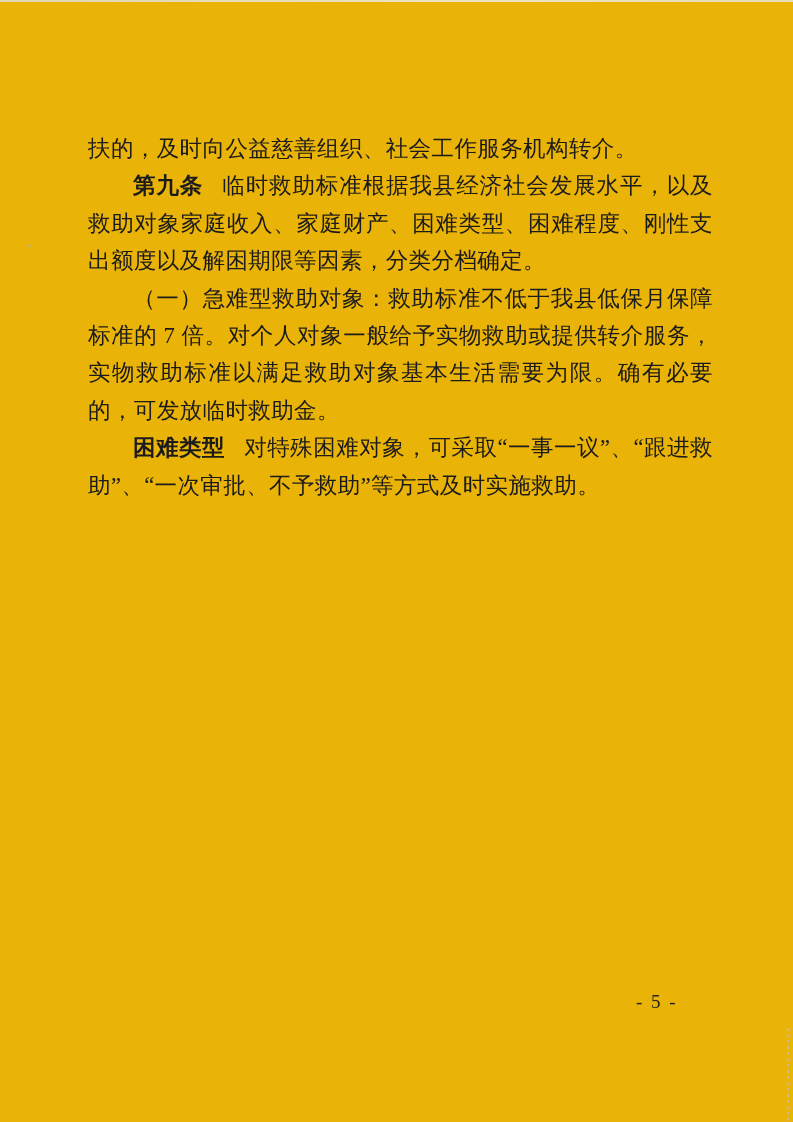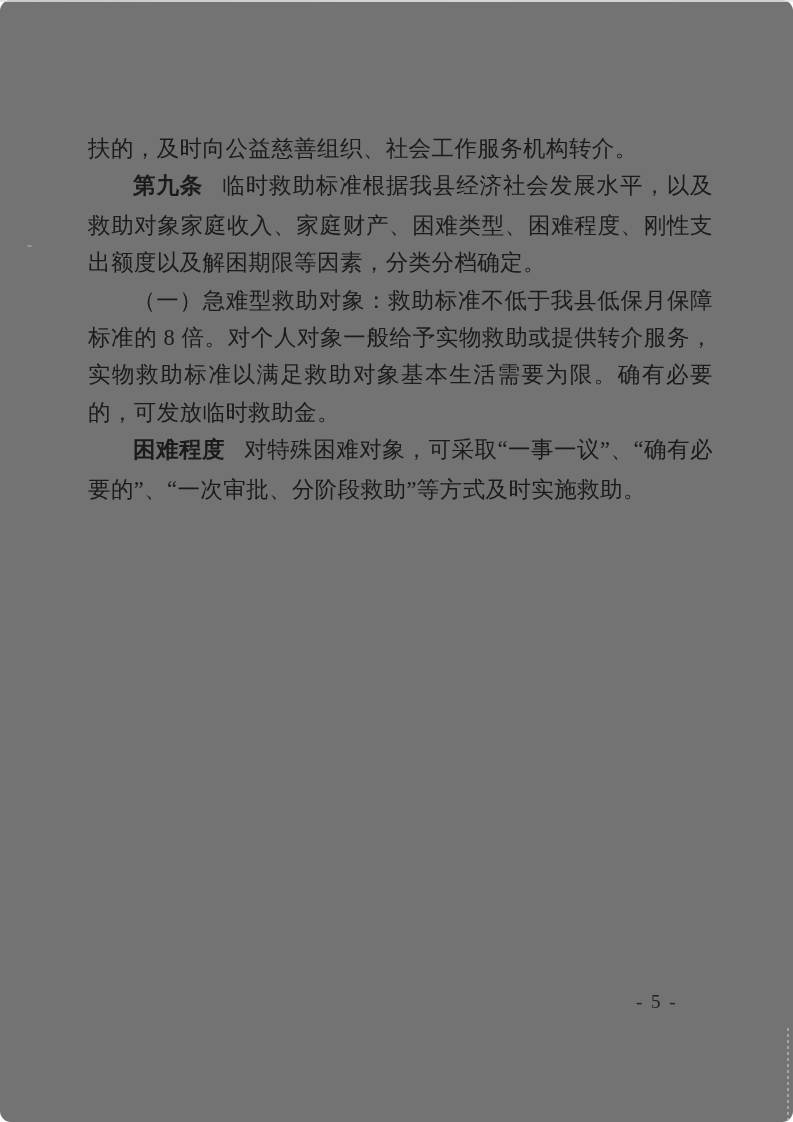--- a/index.html
+++ b/index.html
@@ -11,22 +11,21 @@
     height: 1122px;
     background: #ffffff;
     position: relative;
     overflow: hidden;
     font-family: "Liberation Serif", "DejaVu Serif", serif;
     color: #1b1b1b;
   }
   .page {
     position: absolute;
     inset: 0;
-    background: #737373;
-    border-radius: 11px;
+    background: #eab308;
   }
   
   .top-edge {
     position: absolute;
     top: 0; left: 0;
     width: 100%; height: 2px;
     background: linear-gradient(90deg, #dedede, #efefef 60%, #e6e6e6);
     opacity: 0.8;
   }
   
@@ -60,21 +59,21 @@
   .para {
     margin: 0;
     padding: 0;
   }
   .para.indent {
     text-indent: 2em;
   }
   
   .lead {
     font-weight: 700;
-    font-family: Liberation Mono, monospace;
+    font-family: Liberation Sans, sans-serif;
     margin-right: 0.85em;
   }
   .page-number {
     position: absolute;
     left: 636px;
     top: 991px;
     font-size: 19px;
     letter-spacing: 2px;
     color: #222222;
     font-family: "Liberation Serif", "DejaVu Serif", serif;
@@ -88,23 +87,23 @@
   <div class="top-edge"></div>
   <div class="speck"></div>
   <div class="right-artifact"></div>
 
   <div class="body-text">
 
     <p class="para"><span>扶的，及时向公益慈善组织、社会工作服务机构转介。</span></p>
 
     <p class="para indent"><span class="lead">第九条</span><span>临时救助标准根据我县经济社会发展水平，以及救助对象家庭收入、家庭财产、困难类型、困难程度、刚性支出额度以及解困期限等因素，分类分档确定。</span></p>
 
-    <p class="para indent"><span>（一）急难型救助对象：救助标准不低于我县低保月保障标准的 8 倍。对个人对象一般给予实物救助或提供转介服务，实物救助标准以满足救助对象基本生活需要为限。确有必要的，可发放临时救助金。</span></p>
+    <p class="para indent"><span>（一）急难型救助对象：救助标准不低于我县低保月保障标准的 7 倍。对个人对象一般给予实物救助或提供转介服务，实物救助标准以满足救助对象基本生活需要为限。确有必要的，可发放临时救助金。</span></p>
 
 
 
-    <p class="para indent"><span class="lead">困难程度</span><span>对特殊困难对象，可采取“一事一议”、“确有必要的”、“一次审批、分阶段救助”等方式及时实施救助。</span></p>
+    <p class="para indent"><span class="lead">困难类型</span><span>对特殊困难对象，可采取“一事一议”、“跟进救助”、“一次审批、不予救助”等方式及时实施救助。</span></p>
 
   </div>
 
   <div class="page-number">- 5 -</div>
 
 </div>
 
 </body></html>

